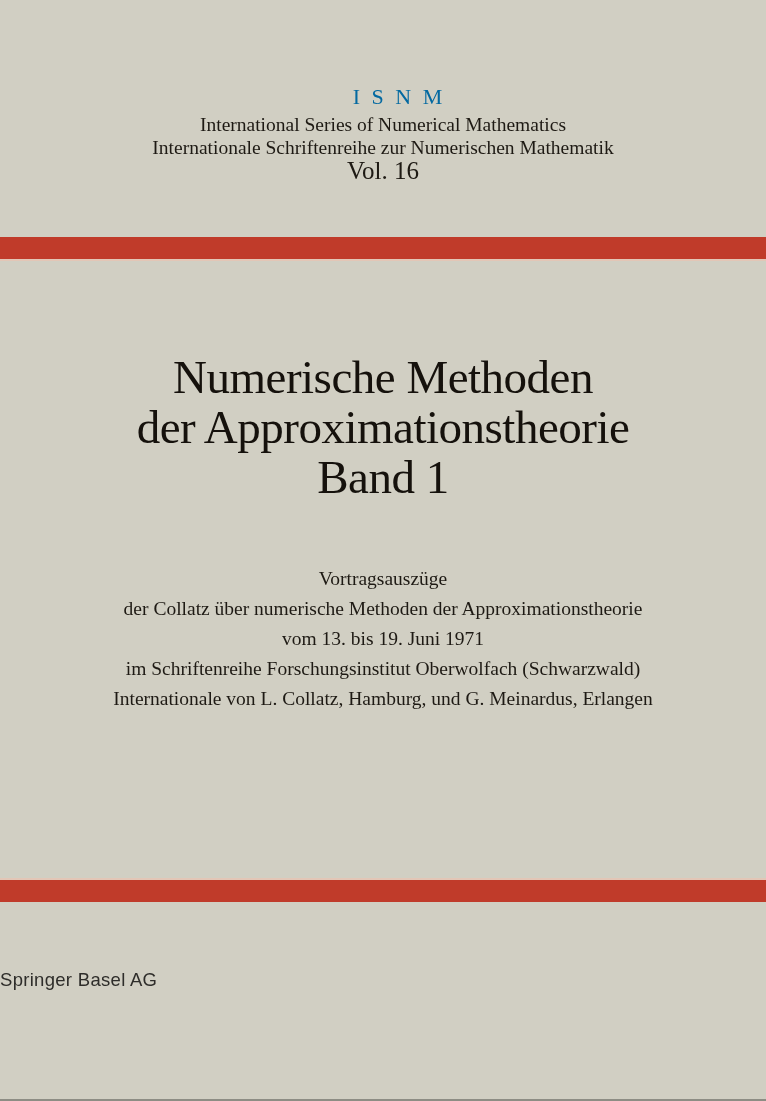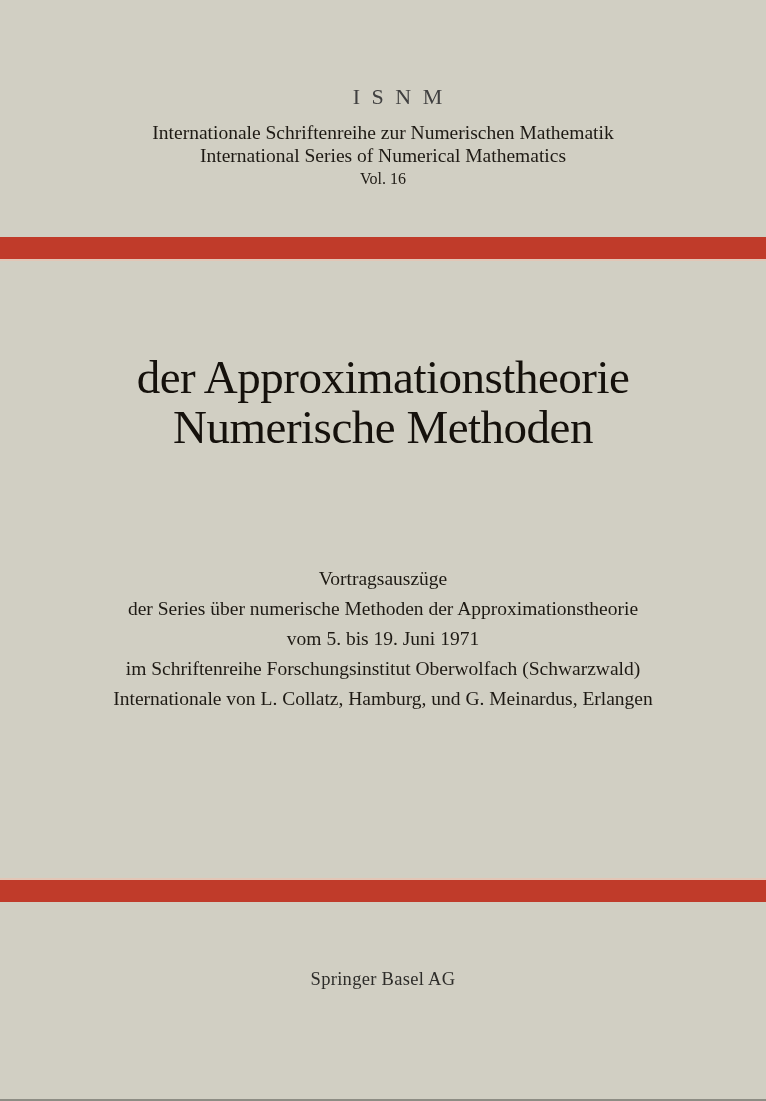--- a/index.html
+++ b/index.html
@@ -22,31 +22,31 @@
     position: absolute;
     top: 84px;
     left: 0;
     width: 100%;
     text-align: center;
   }
   .isnm {
     font-size: 22px;
     line-height: 25px;
     letter-spacing: 3px;
-    margin-bottom: 12px;
-    color: #404040;
+    margin-bottom: 4px;
+    color: #0369a1;
     padding-left: 32px;
   }
   .series-line {
     font-size: 19.5px;
     line-height: 23px;
     color: #1e1a14;
   }
   .volume {
-    font-size: 16px;
+    font-size: 25px;
     line-height: 23px;
     color: #1e1a14;
   }
   
   .bar {
     position: absolute;
     left: 0;
     width: 100%;
     height: 22px;
   }
@@ -80,22 +80,21 @@
     font-size: 19.5px;
     line-height: 30px;
     color: #1e1a14;
   }
   
   .publisher {
     position: absolute;
     top: 969px;
     left: 0;
     width: 100%;
-    text-align: center;
-    font-family: Liberation Serif, serif;
+    font-family: Liberation Sans, sans-serif;
     font-size: 18.5px;
     letter-spacing: 0.3px;
     color: #2e2d2a;
   }
   
   .bottom-edge {
     position: absolute;
     left: 0;
     bottom: 0;
     width: 100%;
@@ -103,36 +102,37 @@
     background: #8d8d84;
   }
 </style>
 </head>
 <body>
 
 <div class="cover" style="background: rgb(209, 207, 195); color: rgb(28, 23, 18);">
 
   <div class="header">
     <div class="isnm">I S N M</div>
+    <div class="series-line">International Series of Numerical Mathematics</div>
     <div class="series-line">Internationale Schriftenreihe zur Numerischen Mathematik</div>
-    <div class="series-line">International Series of Numerical Mathematics</div>
     <div class="volume">Vol. 16</div>
   </div>
 
   <div class="bar bar-top" style="background: rgb(192, 59, 42);"></div>
 
   <div class="title">
+    <div>Numerische Methoden</div>
     <div>der Approximationstheorie</div>
-    <div>Numerische Methoden</div>
+    <div>Band 1</div>
   </div>
 
   <div class="subtitle">
     <div>Vortragsauszüge</div>
-    <div>der Series über numerische Methoden der Approximationstheorie</div>
-    <div>vom 5. bis 19. Juni 1971</div>
+    <div>der Collatz über numerische Methoden der Approximationstheorie</div>
+    <div>vom 13. bis 19. Juni 1971</div>
     <div>im Schriftenreihe Forschungsinstitut Oberwolfach (Schwarzwald)</div>
     <div>Internationale von L. Collatz, Hamburg, und G. Meinardus, Erlangen</div>
   </div>
 
   <div class="bar bar-bottom" style="background: rgb(192, 59, 42);"></div>
 
   <div class="publisher">Springer Basel AG</div>
 
   <div class="bottom-edge" style="background: rgb(141, 141, 132);"></div>
 

